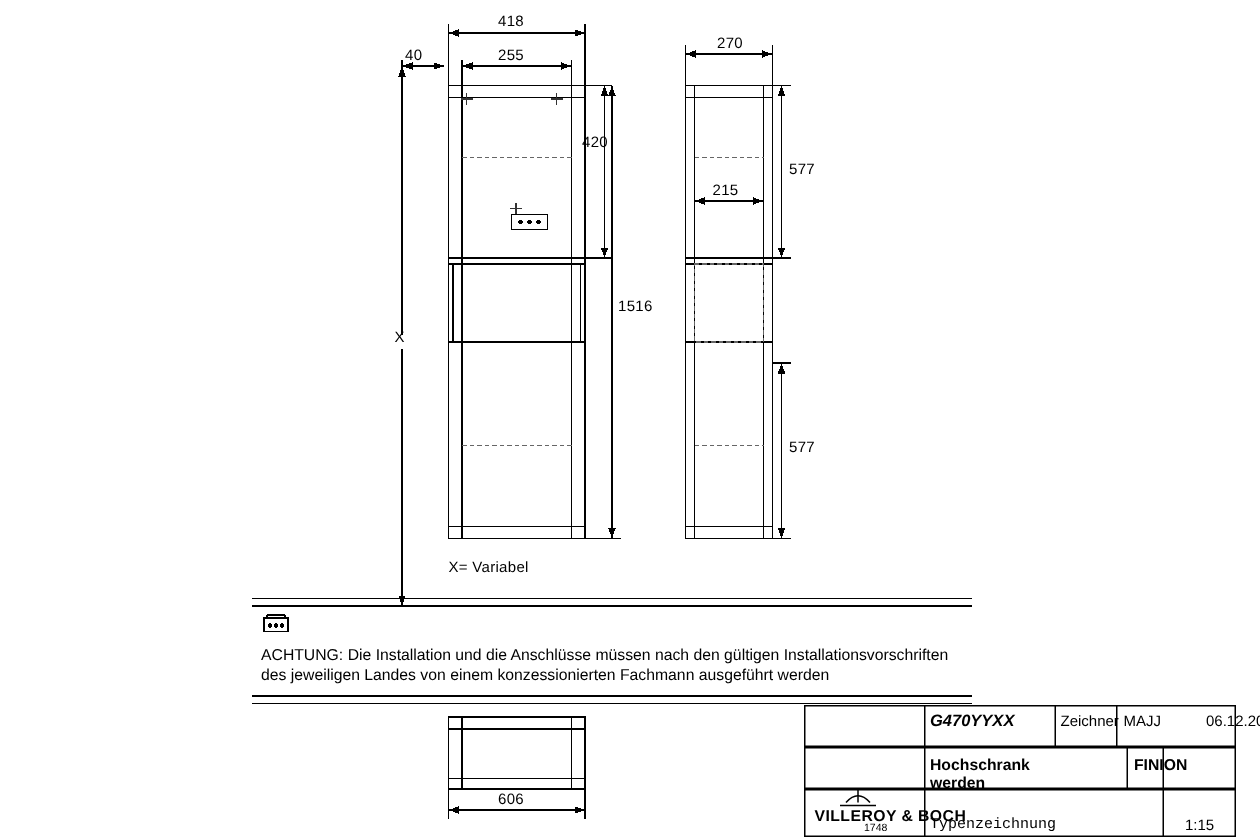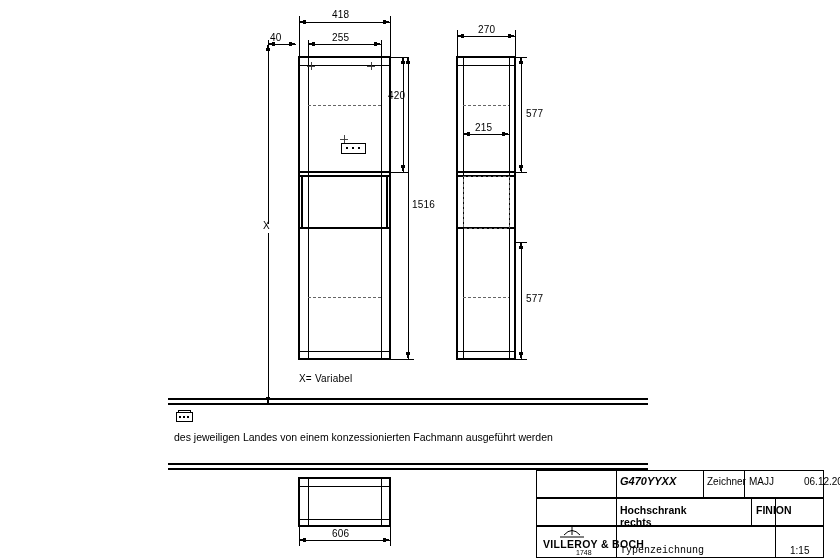--- a/index.html
+++ b/index.html
@@ -161,20 +161,21 @@
   <div class="txt dim" style="left:299px;top:373px;">X= Variabel</div>
 
   <div class="txt dim" style="left:478px;top:24px;">270</div>
   <div class="txt dim" style="left:475px;top:122px;">215</div>
   <div class="txt dim" style="left:526px;top:108px;">577</div>
   <div class="txt dim" style="left:526px;top:293px;">577</div>
 
   <div class="txt dim" style="left:332px;top:528px;">606</div>
 
   <div class="note" style="left:174px;top:431px;">
+    <div>ACHTUNG: Die Installation und die Anschlüsse müssen nach den gültigen Installationsvorschriften</div>
     <div>des jeweiligen Landes von einem konzessionierten Fachmann ausgeführt werden</div>
   </div>
 
   <div class="tb" style="left:536px;top:526px;width:288px;height:32px;"></div>
   <div class="tb" style="left:536px;top:498px;width:288px;height:28px;"></div>
   <div class="tb" style="left:536px;top:470px;width:288px;height:28px;"></div>
   <div class="ln vl" style="left:616px;top:470px;height:88px;"></div>
   <div class="ln vl" style="left:703px;top:470px;height:28px;"></div>
   <div class="ln vl" style="left:744px;top:470px;height:28px;"></div>
   <div class="ln vl" style="left:775px;top:498px;height:60px;"></div>
@@ -188,19 +189,19 @@
     </g>
   </svg>
   <div class="tbtxt bold" style="left:543px;top:538px;font-size:10.5px;letter-spacing:.3px;">VILLEROY &amp; BOCH</div>
   <div class="tbtxt" style="left:576px;top:549px;font-size:7px;">1748</div>
 
   <div class="tbtxt bold ital" style="left:620px;top:475px;font-size:11px;">G470YYXX</div>
   <div class="tbtxt" style="left:707px;top:476px;">Zeichner</div>
   <div class="tbtxt" style="left:749px;top:476px;">MAJJ</div>
   <div class="tbtxt" style="left:780px;top:476px;padding-left:24px;">06.12.2016</div>
 
-  <div class="tbtxt bold" style="left:620px;top:504px;font-size:10.5px;">Hochschrank rechts</div>
+  <div class="tbtxt bold" style="left:620px;top:504px;font-size:10.5px;">Hochschrank werden</div>
   <div class="tbtxt bold" style="left:756px;top:504px;font-size:10.5px;">FINION</div>
 
   <div class="tbtxt" style="left:620px;top:545px;font-family:Liberation Mono, monospace;">Typenzeichnung</div>
   <div class="tbtxt" style="left:790px;top:545px;">1:15</div>
 
 </div>
 
 </body></html>

